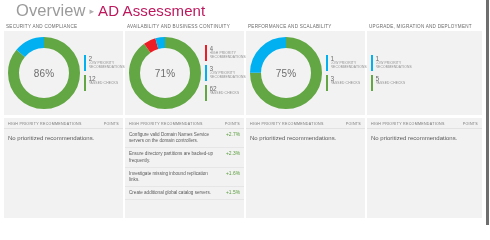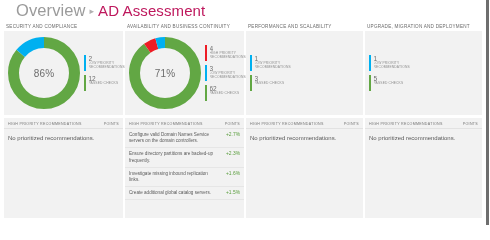--- a/index.html
+++ b/index.html
@@ -319,20 +319,29 @@
             <div class="rec-row">
               <div class="rec-text">Create additional global catalog servers.</div>
               <div class="rec-points">+1.5%</div>
             </div>
           </div>
         </div>
       </div>
       <div class="card">
         <div class="card-title">PERFORMANCE AND SCALABILITY</div>
         <div class="chart-panel">
+          <div class="donut-wrap">
+            <svg width="72" height="72" viewBox="0 0 72 72">
+              <g transform="rotate(-90 36 36)">
+                <circle cx="36" cy="36" r="30.5" fill="none" stroke="#62a744" stroke-width="11" stroke-dasharray="143.72786390173303 47.90928796724435" stroke-dashoffset="0"></circle>
+                <circle cx="36" cy="36" r="30.5" fill="none" stroke="#00b0f0" stroke-width="11" stroke-dasharray="47.909287967244346 143.72786390173303" stroke-dashoffset="-143.72786390173303"></circle>
+              </g>
+            </svg>
+            <div class="donut-label">75%</div>
+          </div>
           <div class="legend">
             <div class="legend-item">
               <div class="legend-bar" style="background: rgb(0, 176, 240);"></div>
               <div class="legend-text">
                 <div class="legend-count">1</div>
                 <div class="legend-desc">LOW PRIORITY RECOMMENDATIONS</div>
               </div>
             </div>
             <div class="legend-item">
               <div class="legend-bar" style="background: rgb(98, 167, 68);"></div>

